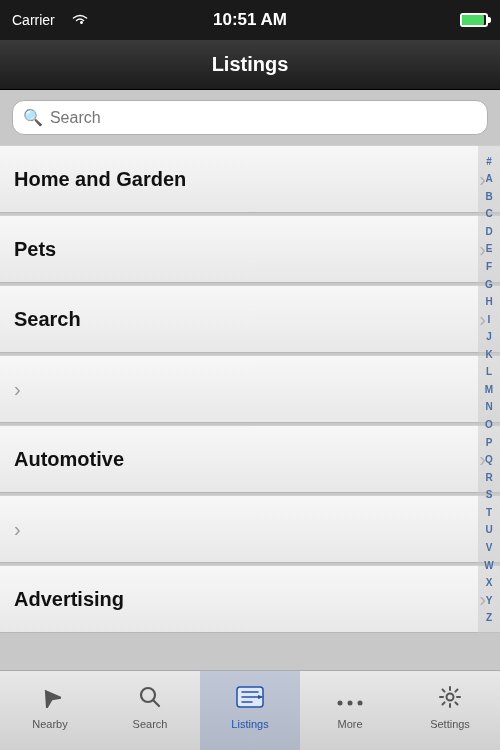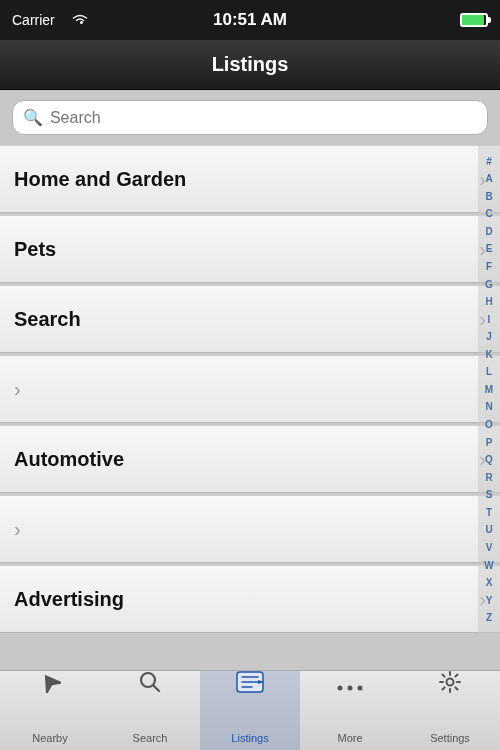--- a/index.html
+++ b/index.html
@@ -165,21 +165,21 @@
       background: linear-gradient(to bottom, #e8e8e8, #d0d0d0);
       border-top: 1px solid #aaa;
       display: flex;
       align-items: stretch;
     }
     .tab-item {
       flex: 1;
       display: flex;
       flex-direction: column;
       align-items: center;
-      justify-content: space-between;
+      justify-content: center;
       gap: 4px;
       cursor: pointer;
       padding-bottom: 6px;
     }
     .tab-item.active {
       background: linear-gradient(to bottom, #c0c8d8, #b0b8c8);
     }
     .tab-icon {
       font-size: 24px;
       color: #555;

